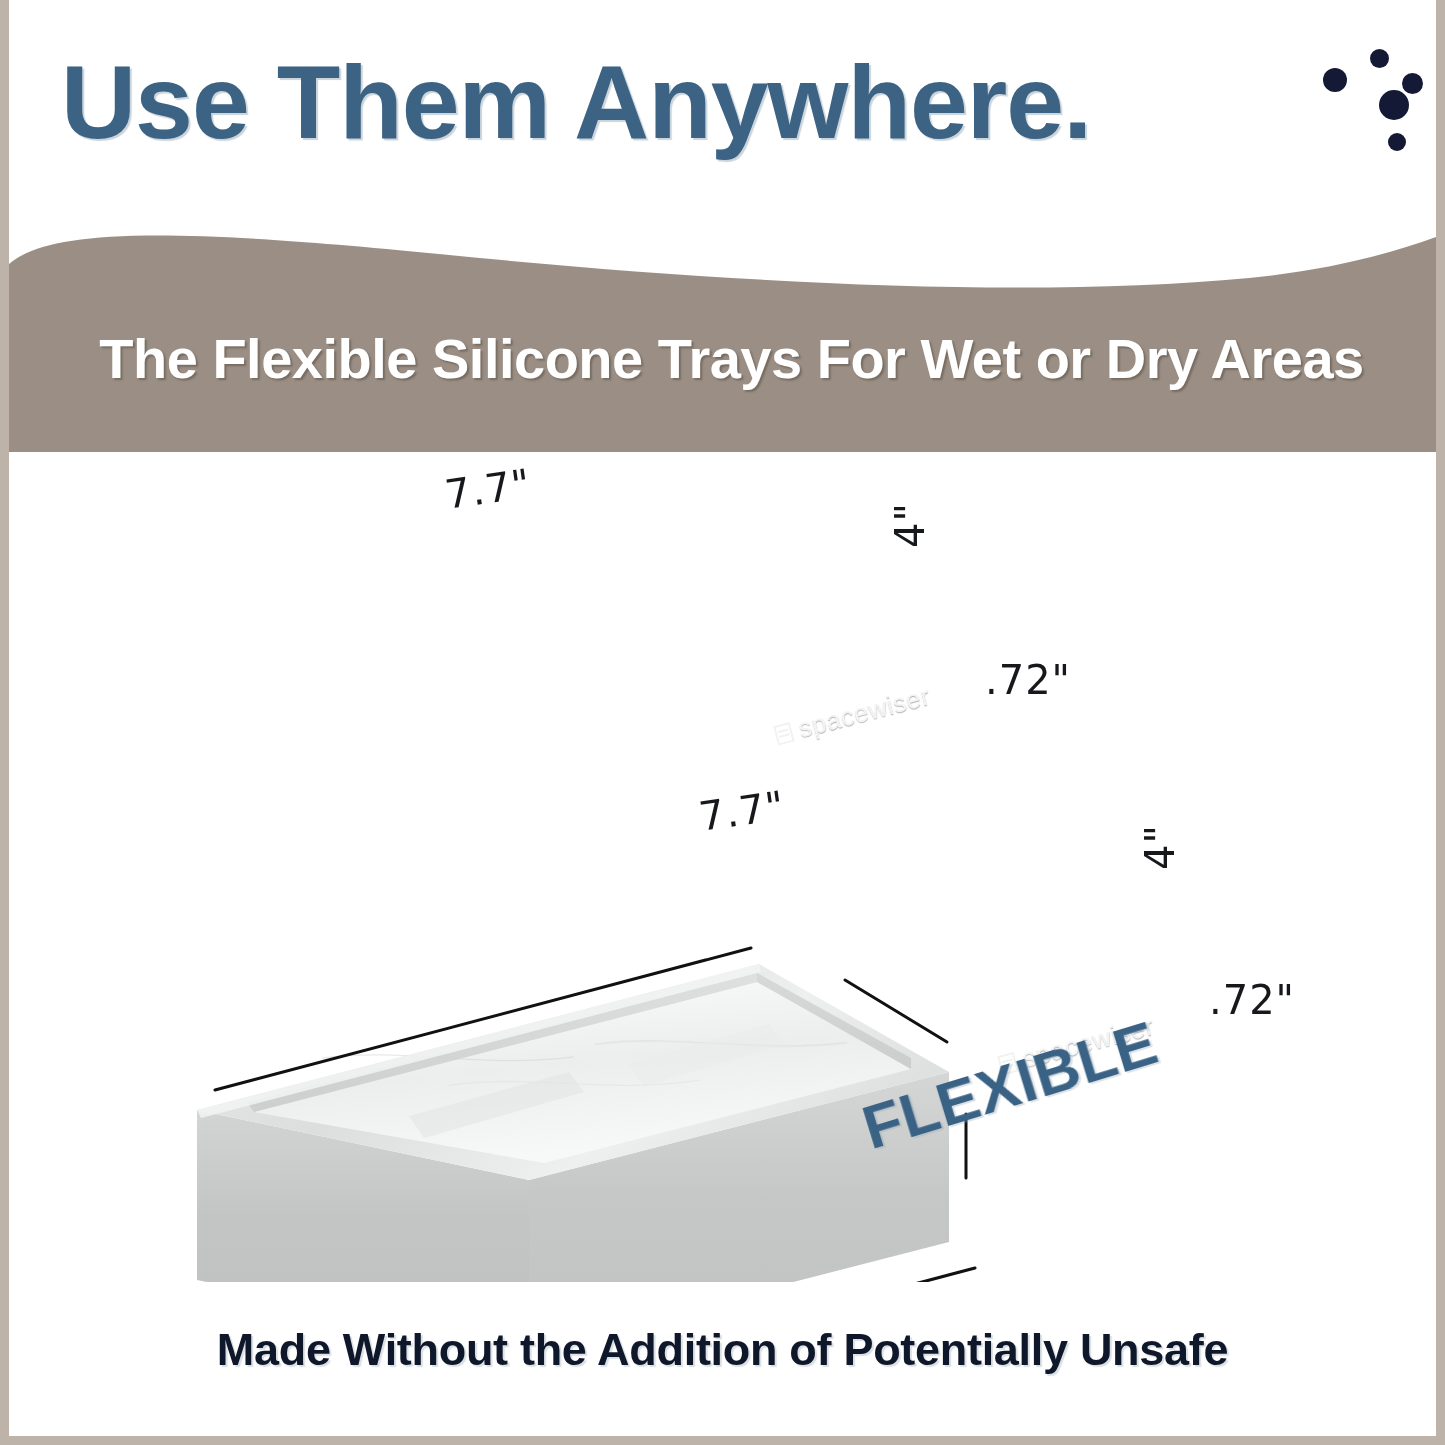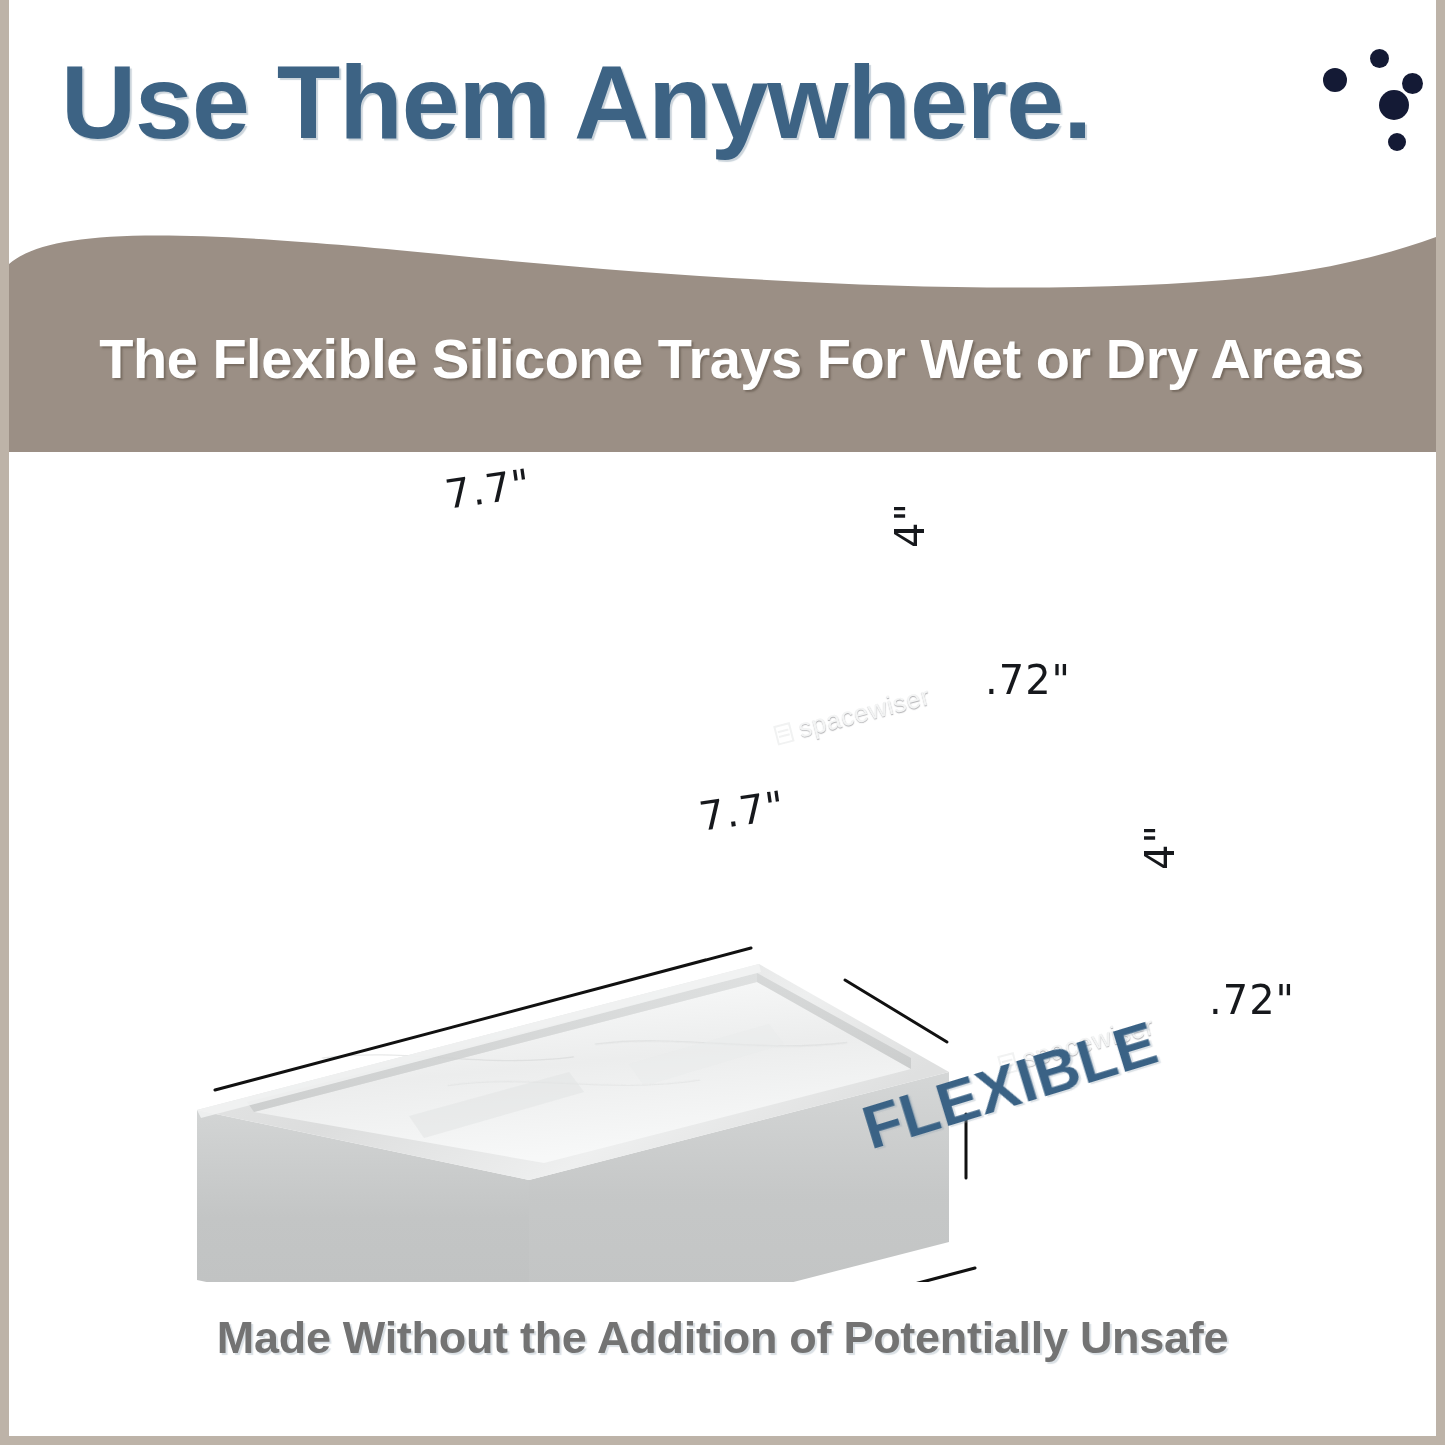--- a/index.html
+++ b/index.html
@@ -280,17 +280,17 @@
       <span>spacewiser</span>
     </div>
     <div class="brandmark" style="left:988px; top:578px; transform: rotate(-14.5deg);">
       <span class="bm-icon"></span>
       <span>spacewiser</span>
     </div>
   </div>
 
   <div id="flexible-word" style="color: rgb(58, 98, 133);">FLEXIBLE</div>
 
-  <div id="footer-copy" style="color: #737373;">
+  <div id="footer-copy" style="color: #0f172a; margin-top: 12px;">
     <span class="fline">Made Without the Addition of Potentially Unsafe</span>
   </div>
 
 </div>
 
 </body></html>

